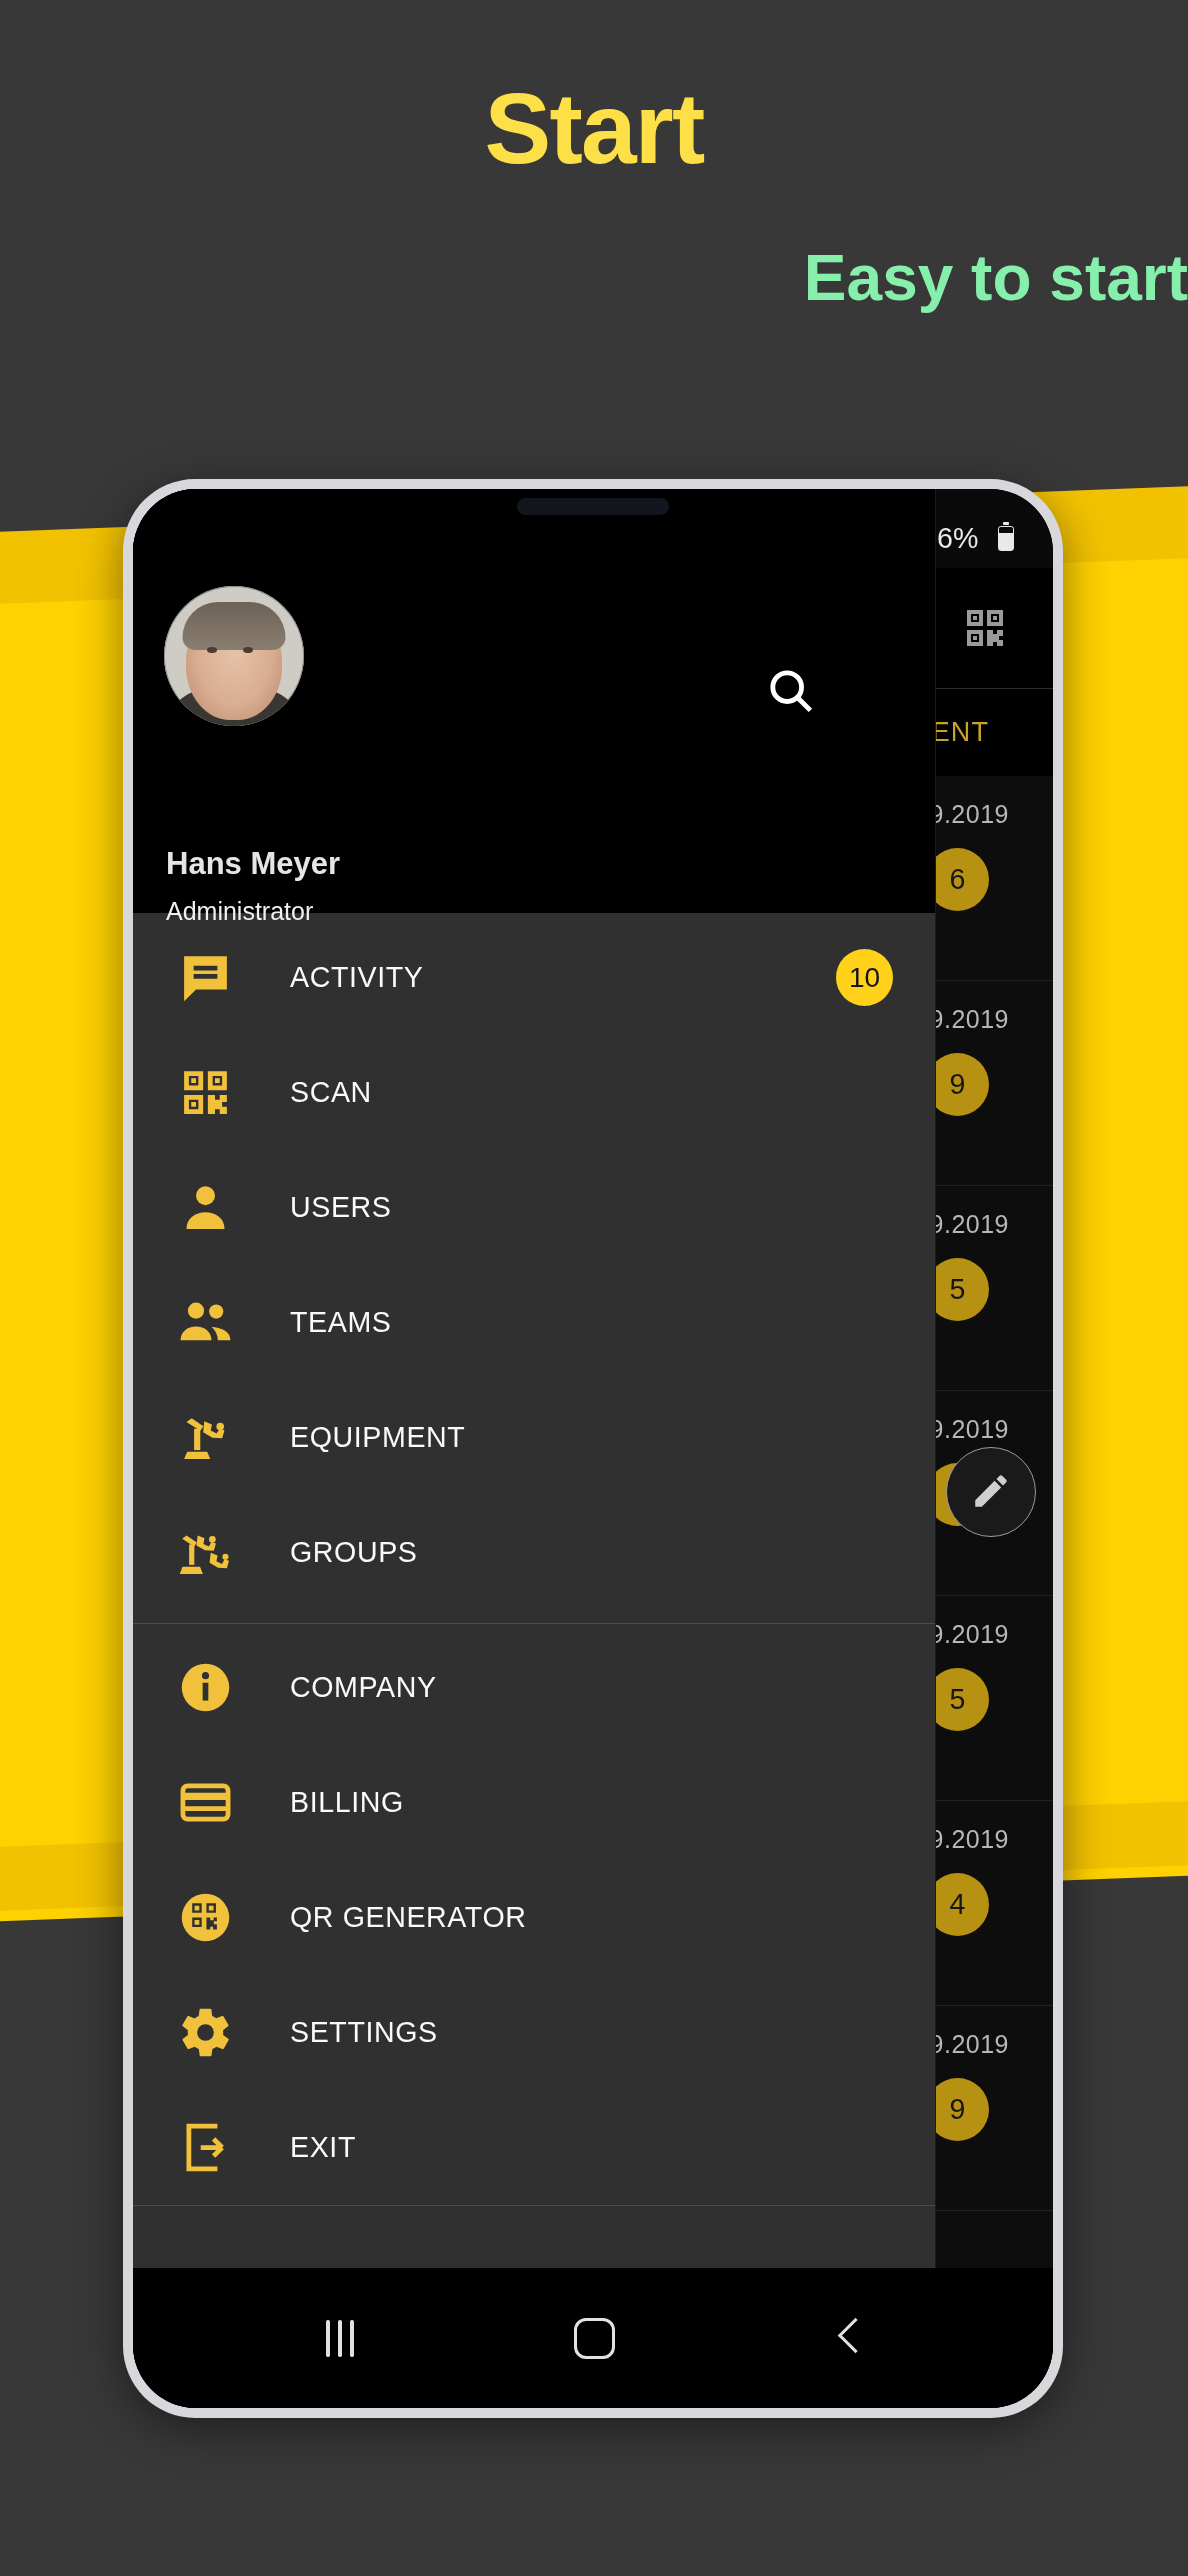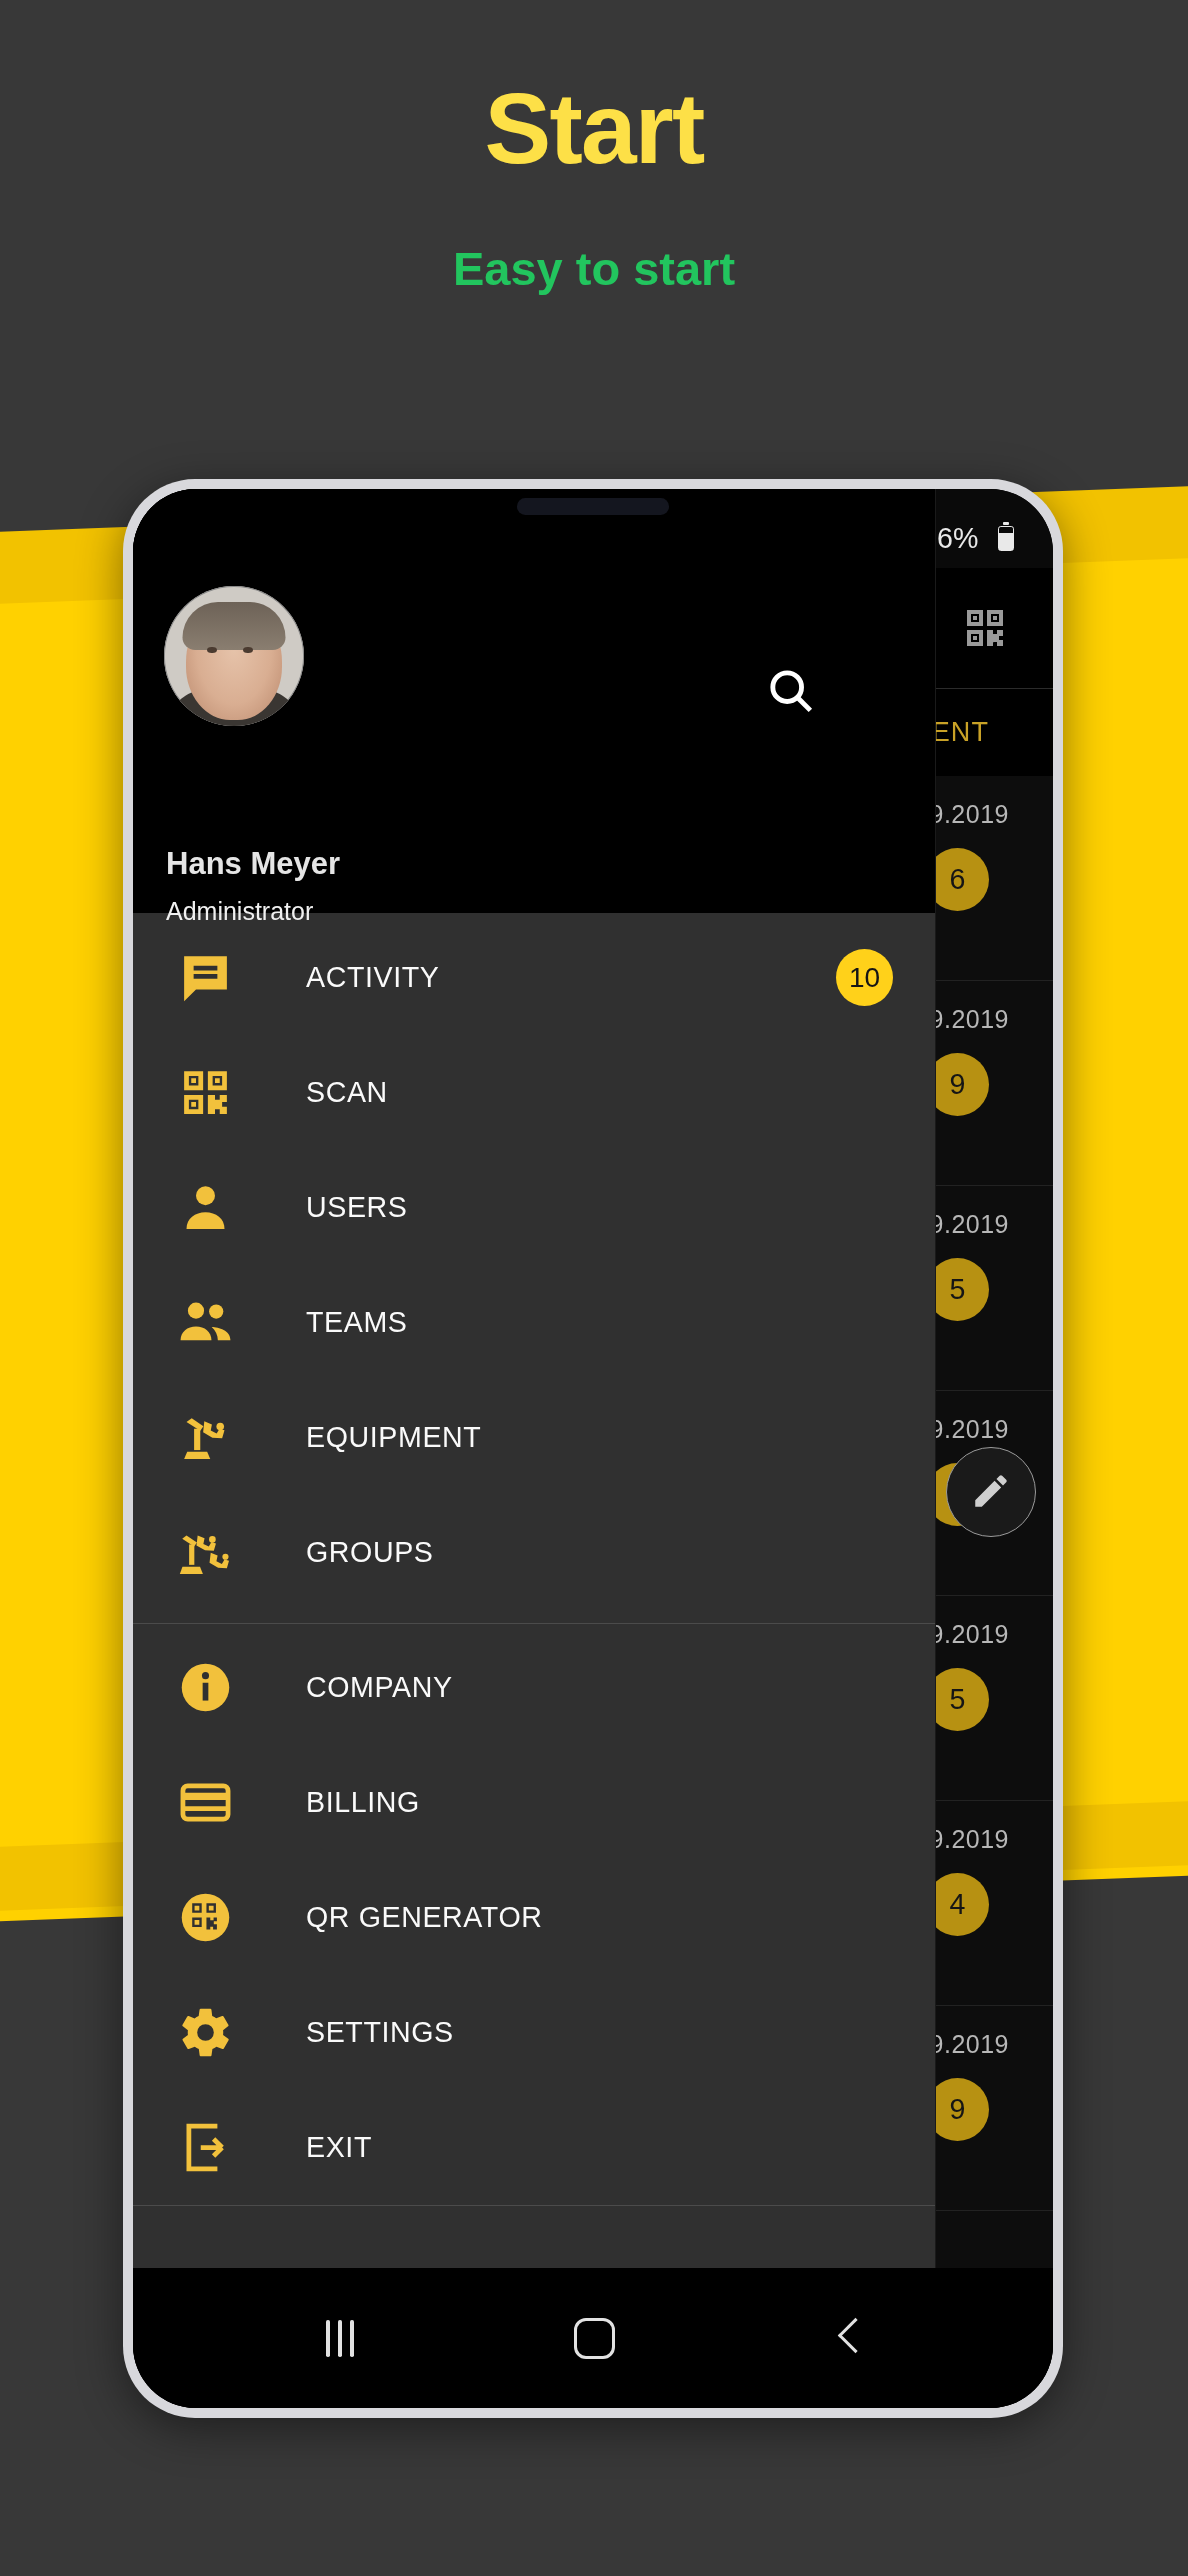--- a/index.html
+++ b/index.html
@@ -36,23 +36,23 @@
   
   .promo-title {
     position:absolute; top:78px; left:0; right:0;
     text-align:center;
     font-size:100px; font-weight:bold;
     color:#fde047; letter-spacing:-1.8px;
     line-height:1;
   }
   .promo-subtitle {
     position:absolute; top:241px; left:0; right:0;
-    text-align:center;
-    font-size:47px; font-weight:bold;
-    color:#22c55e; letter-spacing:0px;
+    text-align:right;
+    font-size:64px; font-weight:bold;
+    color:#86efac; letter-spacing:0px;
   }
 
   
   .phone {
     position:absolute;
     left:123px; top:479px;
     width:940px; height:1939px;
     background:#d8d8dc;
     border-radius:72px;
     box-shadow:0 11px 46px rgba(0,0,0,.45);
@@ -201,21 +201,21 @@
     display:flex; align-items:center;
     padding:0 42px 0 44px;
   }
   .menu-icon {
     width:57px; height:57px; flex:0 0 57px;
     color:#F2C13C;
     display:flex; align-items:center; justify-content:center;
   }
   .menu-icon svg { width:100%; height:100%; display:block; }
   .menu-label {
-    margin-left:72px;
+    margin-left:56px;
     color:#fafafa; font-size:28.6px; letter-spacing:0.6px;
     flex:1;
   }
   .menu-badge {
     width:57px; height:57px; border-radius:50%;
     background:#FFD11A; color:#151515;
     display:flex; align-items:center; justify-content:center;
     font-size:28px; font-weight:500;
   }
   .menu-sep { height:0.9px; background:#4b4b4b; margin:13px 0 5.5px; }

